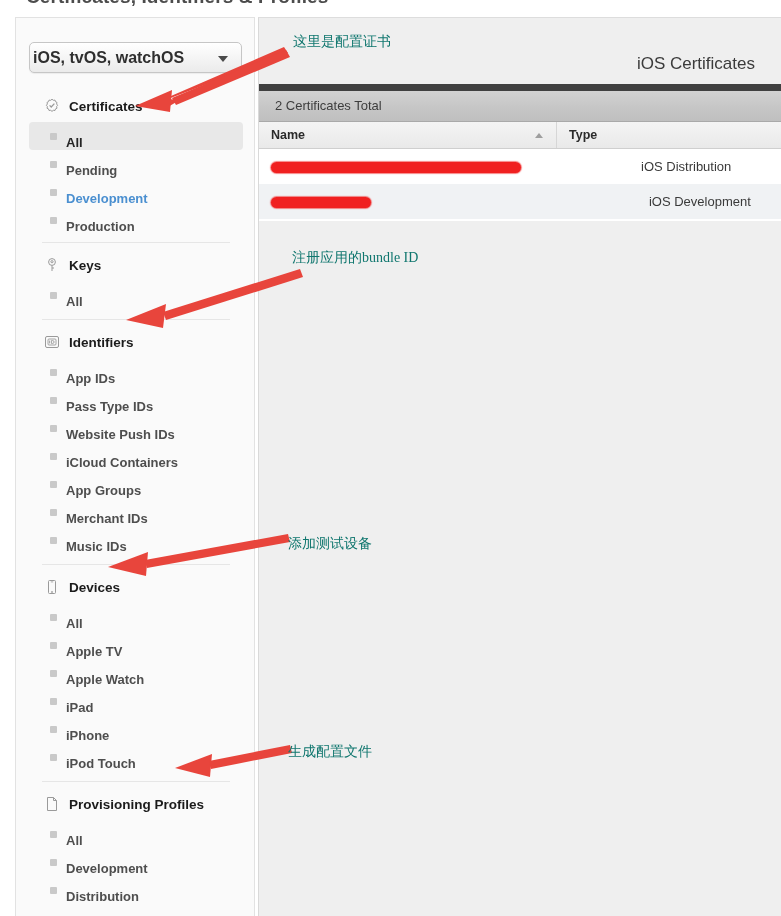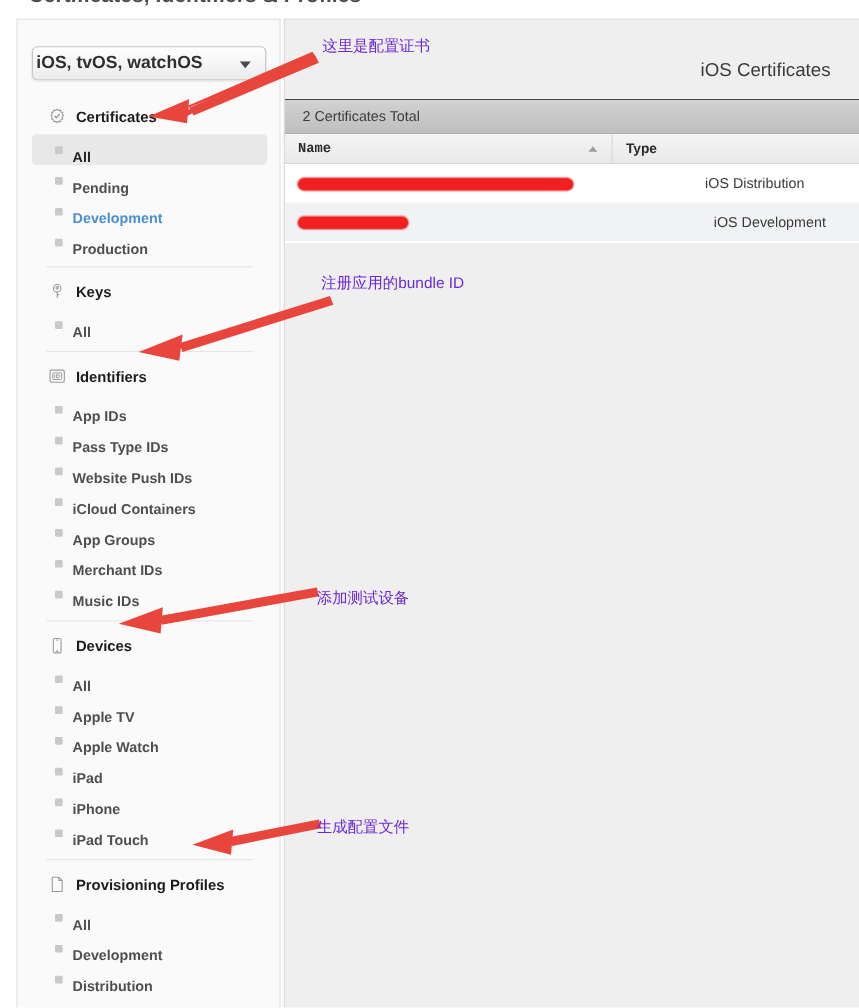--- a/index.html
+++ b/index.html
@@ -141,21 +141,21 @@
     width: 523px; height: 899px;
     background: #efefef;
     border-left: 1px solid #d9d9d9;
     border-top: 1px solid #dddddd;
     overflow: hidden;
   }
   .main-header {
     position: relative;
     height: 73px;
     background: #efefef;
-    border-bottom: 1px solid #404040;
+    border-bottom: 7px solid #404040;
   }
   .main-title {
     position: absolute;
     right: 26px; top: 36px;
     font-size: 17px;
     color: #3b3b3b;
     white-space: nowrap;
   }
 
   .count-bar {
@@ -183,21 +183,21 @@
   .th {
     position: relative;
     display: flex;
     align-items: center;
     font-size: 12.5px;
     font-weight: bold;
     color: #2b2b2b;
     padding-left: 12px;
     cursor: pointer;
   }
-  .th.col-name { width: 298px; border-right: 1px solid #d6d6d6; font-family: Liberation Mono, monospace; }
+  .th.col-name { width: 298px; border-right: 1px solid #d6d6d6; }
   .th.col-type { width: 153px; }
   .sort-caret {
     position: absolute;
     right: 13px; top: 11px;
     width: 0; height: 0;
     border-left: 4px solid transparent;
     border-right: 4px solid transparent;
     border-bottom: 5px solid #9e9e9e;
   }
 
@@ -239,23 +239,23 @@
   
   .anno-layer {
     position: absolute;
     left: 0; top: 0;
     width: 781px; height: 916px;
     pointer-events: none;
   }
   .anno-text {
     position: absolute;
     font-size: 14px;
-    color: #6d28d9;
-    white-space: nowrap;
-    font-family: Liberation Sans, sans-serif;
+    color: #0f766e;
+    white-space: nowrap;
+    font-family: Liberation Serif, serif;
   }
 </style>
 </head>
 <body>
 
 <div id="root">
 
   <div class="page-title-strip">
     <div class="page-title">Certificates, Identifiers &amp; Profiles</div>
   </div>
@@ -391,21 +391,21 @@
         <div class="nav-item">
           <span class="bullet"></span>
           <span class="item-text">iPad</span>
         </div>
         <div class="nav-item">
           <span class="bullet"></span>
           <span class="item-text">iPhone</span>
         </div>
         <div class="nav-item">
           <span class="bullet"></span>
-          <span class="item-text">iPad Touch</span>
+          <span class="item-text">iPod Touch</span>
         </div>
       </div>
 
       <div style="height:10px"></div>
       <div class="nav-divider"></div>
 
       <div class="nav-group">
         <div class="nav-header" style="margin-top:6px">
           <span class="hdr-icon">
             <svg width="16" height="16" viewBox="0 0 16 16">

